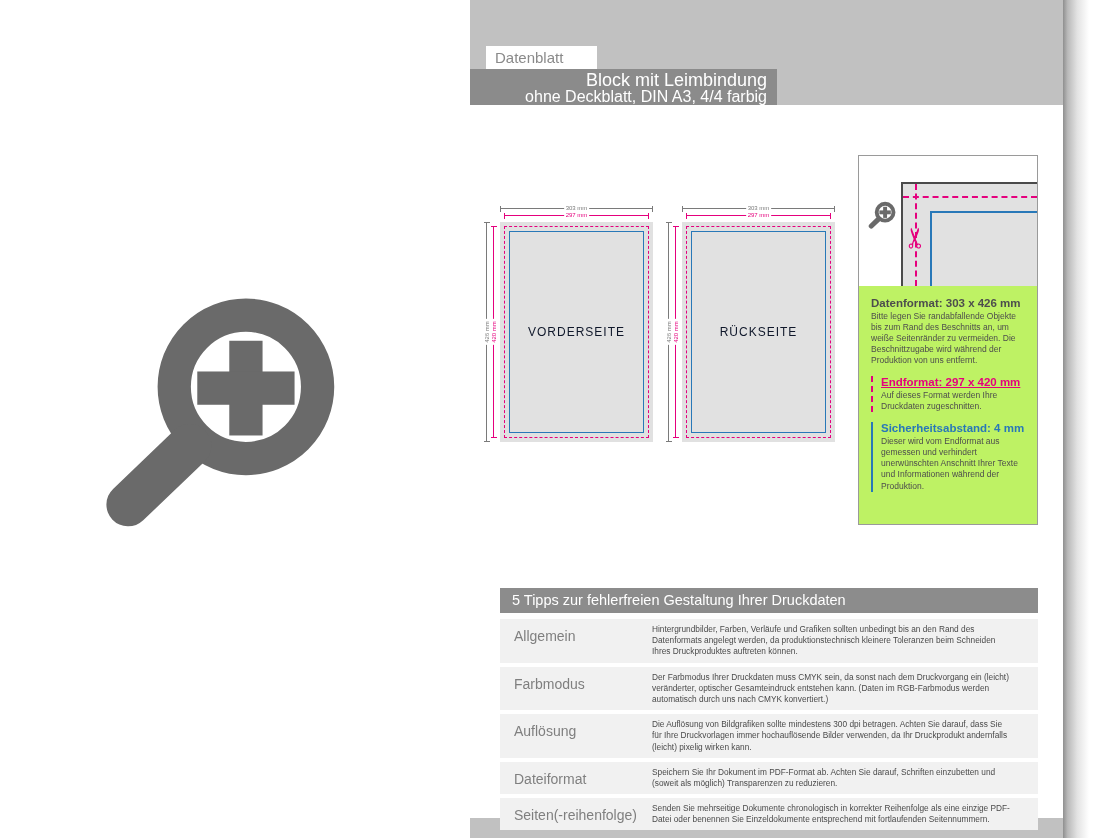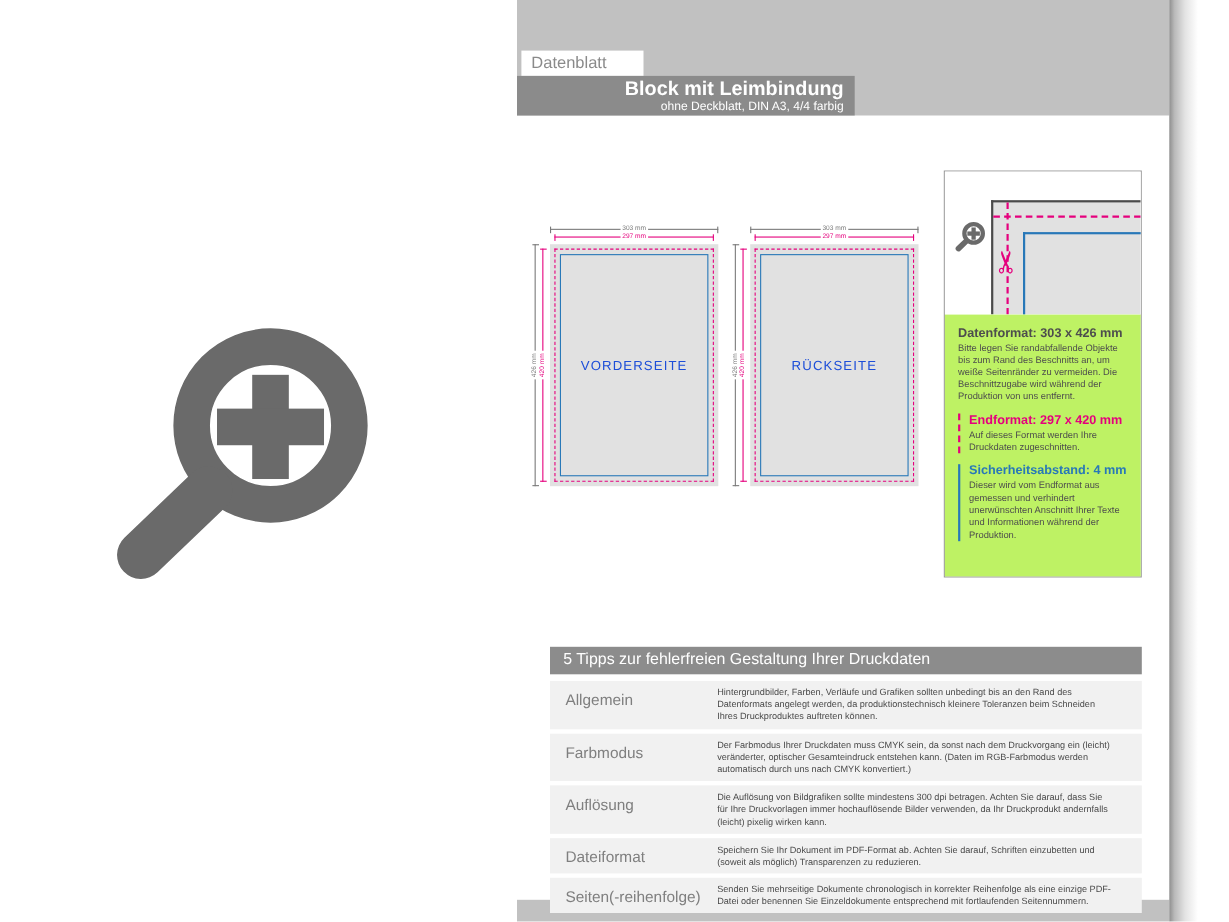--- a/index.html
+++ b/index.html
@@ -6,37 +6,37 @@
   .canvas{
     position:relative;width:1117px;height:838px;background:#ffffff;overflow:hidden;
     font-family:"Liberation Sans","DejaVu Sans",sans-serif;
   }
   
   .band-top{position:absolute;left:470px;top:0;width:593px;height:105px;background:#c1c1c1;}
   .band-bottom{position:absolute;left:470px;top:818px;width:593px;height:20px;background:#c1c1c1;}
   .edge-shadow{position:absolute;left:1063px;top:0;width:26px;height:838px;
     background:linear-gradient(to right,#8f8f8f 0%,#b9b9b9 18%,#e3e3e3 55%,#ffffff 100%);}
   
-  .tab{position:absolute;left:474px;top:46px;width:102px;height:23px;background:#ffffff;
+  .tab{position:absolute;left:486px;top:46px;width:102px;height:23px;background:#ffffff;
     color:#8a8a8a;font-size:15px;line-height:23px;padding-left:9px;}
   .banner{position:absolute;left:470px;top:69px;width:307px;height:36px;background:#8b8b8b;
     color:#fff;text-align:right;box-sizing:border-box;padding:1px 10px 0 0;}
-  .banner-title{font-size:18px;font-weight:bold;line-height:21px;}
-  .banner-sub{font-size:11px;line-height:12px;}
+  .banner-title{font-size:18px;font-weight:normal;line-height:21px;}
+  .banner-sub{font-size:16px;line-height:12px;}
   
   .big-zoom{position:absolute;left:100px;top:282px;width:256px;height:266px;cursor:pointer;}
   
   .diagram{position:absolute;width:169px;height:240px;}
   .diagram.front{left:484px;top:206px;}
   .diagram.back{left:666px;top:206px;}
   .page{position:absolute;left:16px;top:16px;width:153px;height:220px;background:#e1e1e1;}
   .cut{position:absolute;inset:4px;border:1.5px dashed #e5007d;}
   .safe{position:absolute;inset:9px;border:1.5px solid #2878b8;}
   .page-label{position:absolute;inset:0;display:flex;align-items:center;justify-content:center;
-    font-size:12px;letter-spacing:1px;color:#1d4ed8;}
+    font-size:12px;letter-spacing:1px;color:#0f172a;}
   .dim{--c:#7a7a7a;position:absolute;}
   .dim.mag{--c:#e5007d;}
   .dimh{height:0;border-top:1px solid var(--c);}
   .dimh::before,.dimh::after{content:"";position:absolute;top:-3px;width:1px;height:6px;background:var(--c);}
   .dimh::before{left:0;} .dimh::after{right:0;}
   .dimv{width:0;border-left:1px solid var(--c);}
   .dimv::before,.dimv::after{content:"";position:absolute;left:-3px;height:1px;width:6px;background:var(--c);}
   .dimv::before{top:0;} .dimv::after{bottom:0;}
   .dim-label{position:absolute;left:50%;top:0;transform:translate(-50%,-55%);background:#fff;
     padding:0 2px;font-size:6px;line-height:1.1;color:var(--c);white-space:nowrap;}
@@ -54,21 +54,21 @@
   .illus-scissors{position:absolute;left:1px;top:40px;font-size:28px;color:#e5007d;
     transform:rotate(-90deg);line-height:1;font-family:"DejaVu Sans",sans-serif;}
   .small-zoom{position:absolute;left:9px;top:44px;width:30px;height:31px;}
   .panel-text{position:absolute;left:0;right:0;top:130px;bottom:0;background:#bef264;
     padding:11px 12px;box-sizing:border-box;color:#4d4d4d;}
   .panel-text h4{margin:0 0 2px 0;font-size:11.5px;font-weight:bold;}
   .panel-text p{margin:0 0 10px 0;font-size:8.5px;line-height:1.3;}
   .blk{padding-left:8px;margin-bottom:10px;}
   .blk p{margin-bottom:0;}
   .blk-end{border-left:2px dashed #e5007d;}
-  .blk-end h4{color:#e5007d;}
+  .blk-end h4{color:#e5007d;text-decoration:underline;}
   .blk-safe{border-left:2px solid #2878b8;}
   .blk-safe h4{color:#2878b8;}
   
   .tips{position:absolute;left:500px;top:588px;width:538px;}
   .tips-header{background:#8c8c8c;color:#fff;font-size:14.5px;height:25px;line-height:25px;
     padding-left:12px;margin-bottom:6px;}
   .tip-row{display:flex;background:#f1f1f1;margin-bottom:4px;}
   .tip-label{flex:none;width:152px;color:#7f7f7f;font-size:14px;padding:9px 0 7px 14px;box-sizing:border-box;}
   .tip-text{flex:1;font-size:8.3px;color:#4a4a4a;line-height:1.35;padding:5px 28px 5px 0;
     display:flex;align-items:center;}

